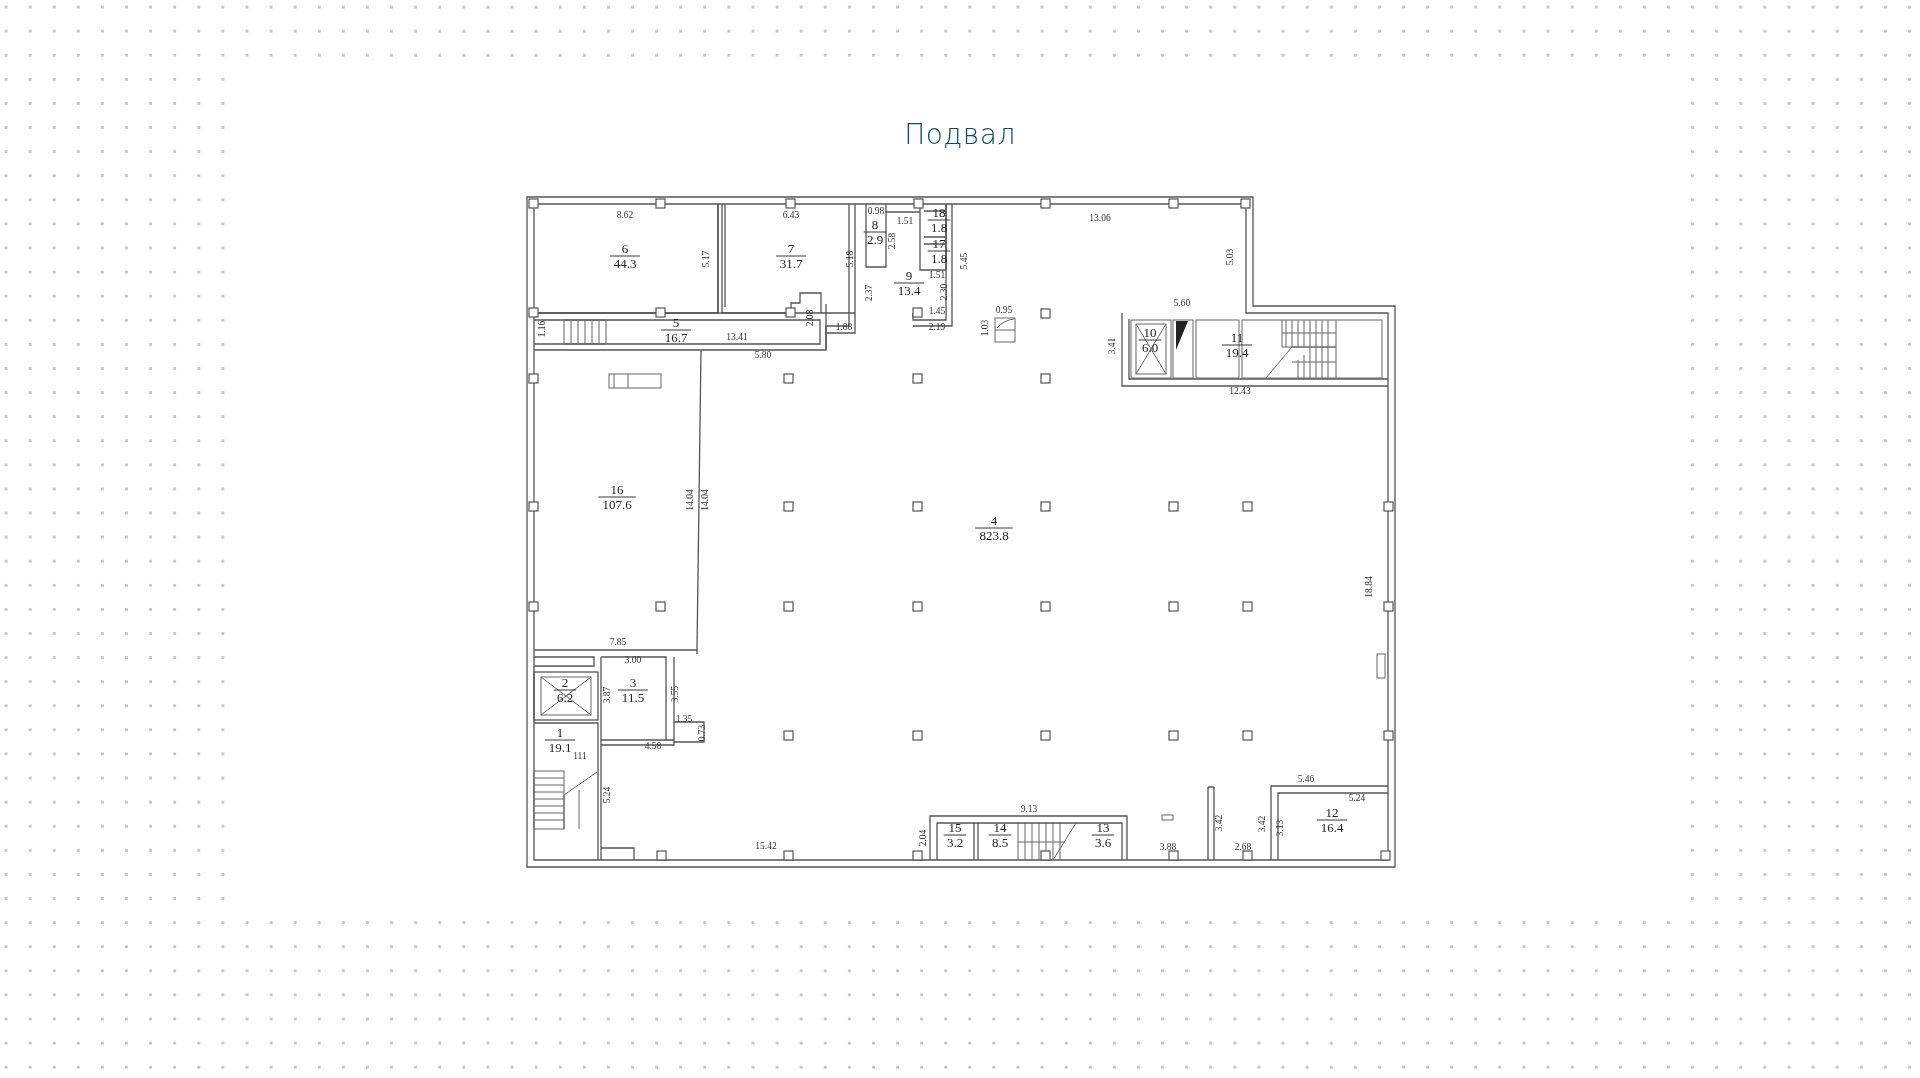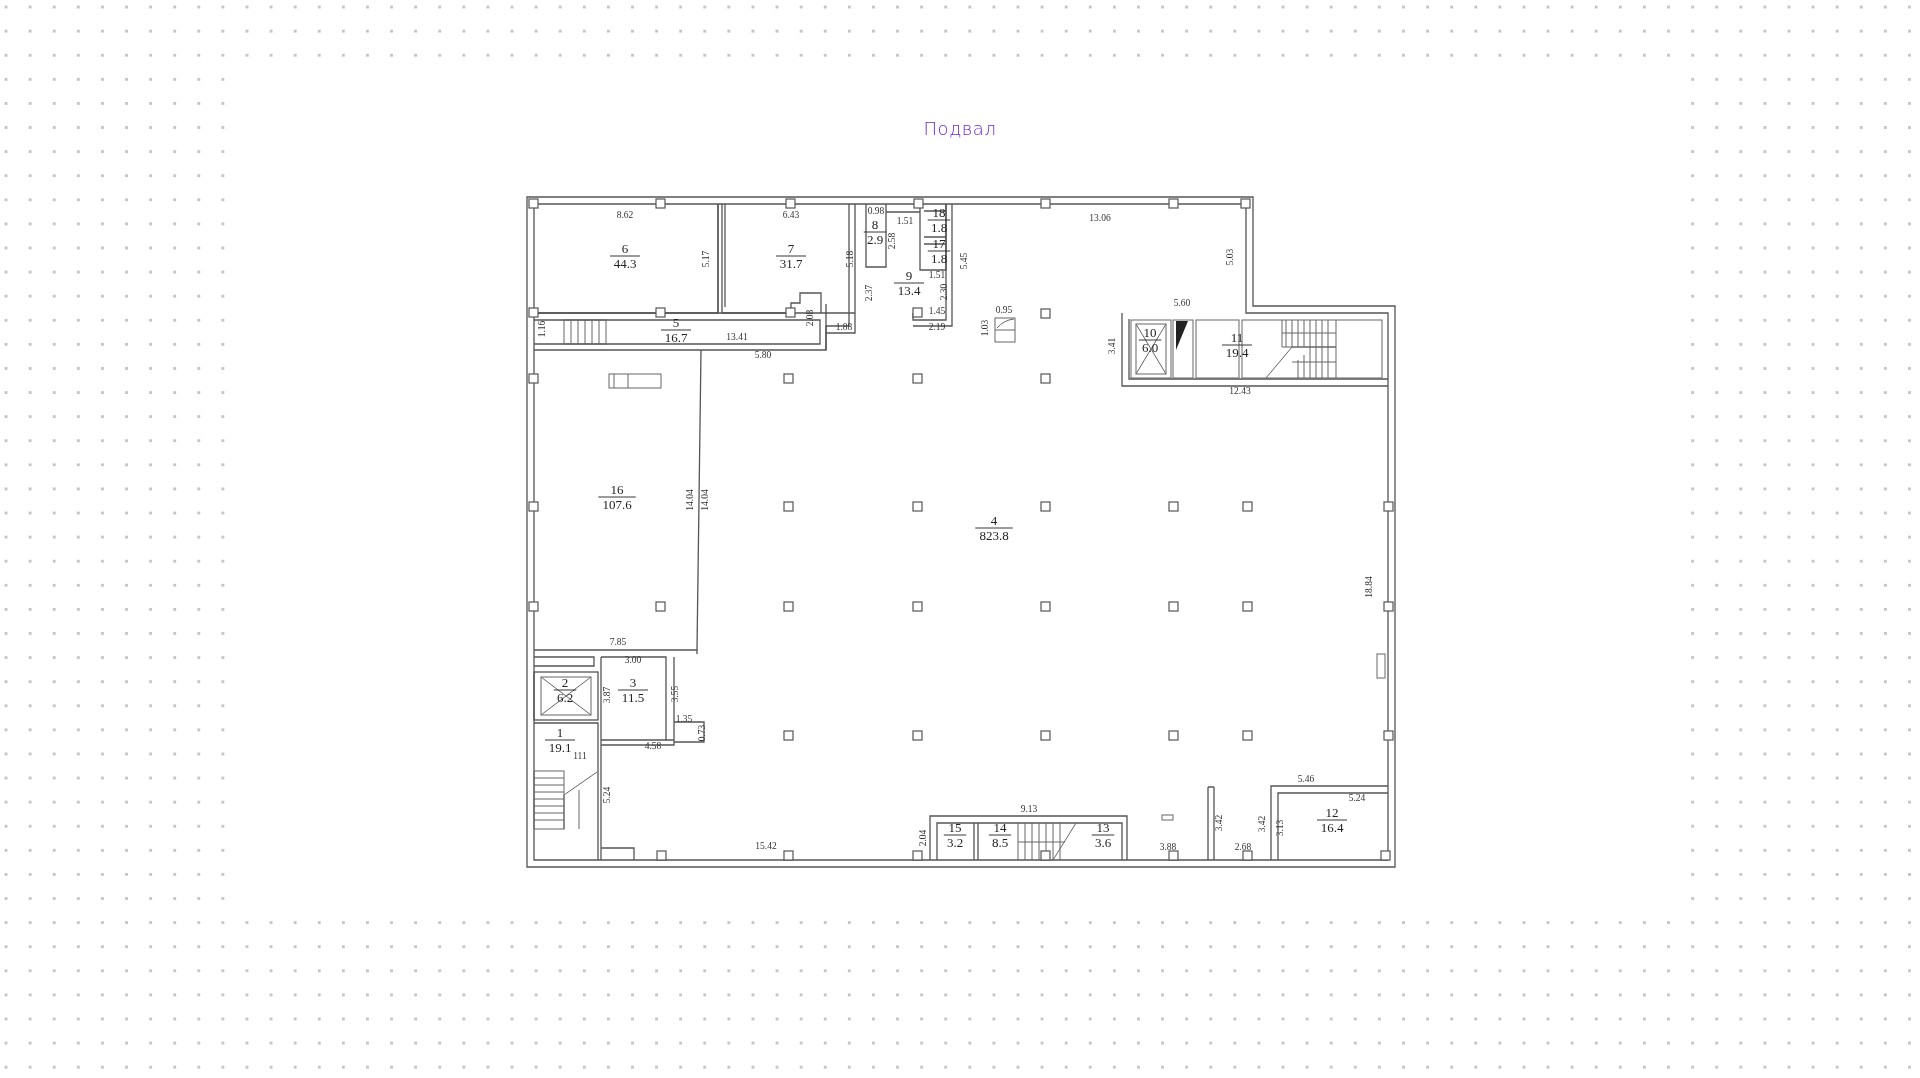--- a/index.html
+++ b/index.html
@@ -10,22 +10,22 @@
     background-size: 24.1px 24.1px;
     background-position: -6px -5px;
     font-family: "Liberation Serif", serif;
   }
   .blank {
     position: absolute; left: 236px; top: 66px; width: 1450px; height: 842px;
     background: #ffffff;
   }
   .title {
     position: absolute; left: 0; width: 1920px; top: 118px; text-align: center;
-    font-family: "DejaVu Sans", sans-serif; font-weight: 300; font-size: 18px;
-    color: #6d28d9; letter-spacing: 0.5px;
+    font-family: "DejaVu Sans", sans-serif; font-weight: 300; font-size: 28px;
+    color: #0c4a6e; letter-spacing: 0.5px;
   }
   svg.plan { position: absolute; left: 0; top: 0; }
   .wall { fill: none; stroke: #555; stroke-width: 1.3; }
   .col { fill: #fff; stroke: #555; stroke-width: 1.2; }
   .thin { fill: none; stroke: #666; stroke-width: 1; }
   .room-num, .room-area { font-family: "Liberation Serif", serif; font-size: 13px; fill: #222; text-anchor: middle; }
   .dim { font-family: "Liberation Serif", serif; font-size: 9.5px; fill: #333; text-anchor: middle; }
   .frac { stroke: #222; stroke-width: 0.9; }
 </style>
 </head>

